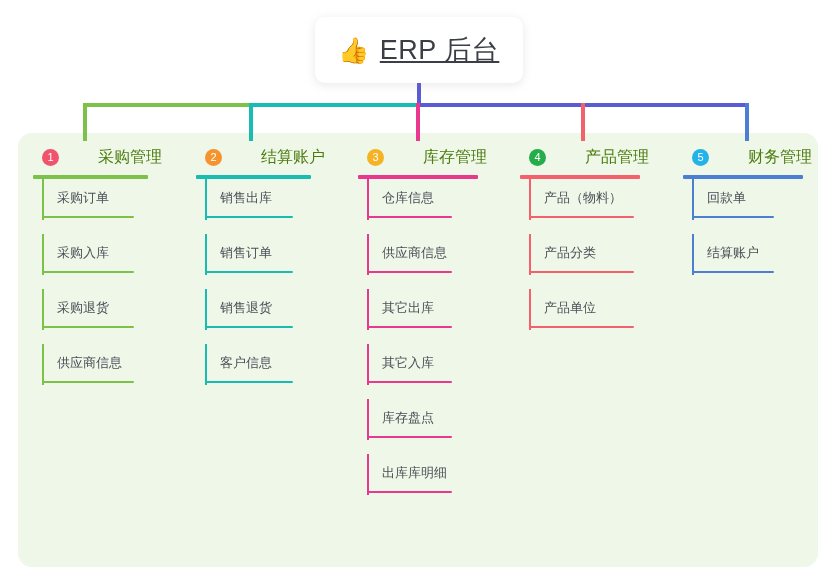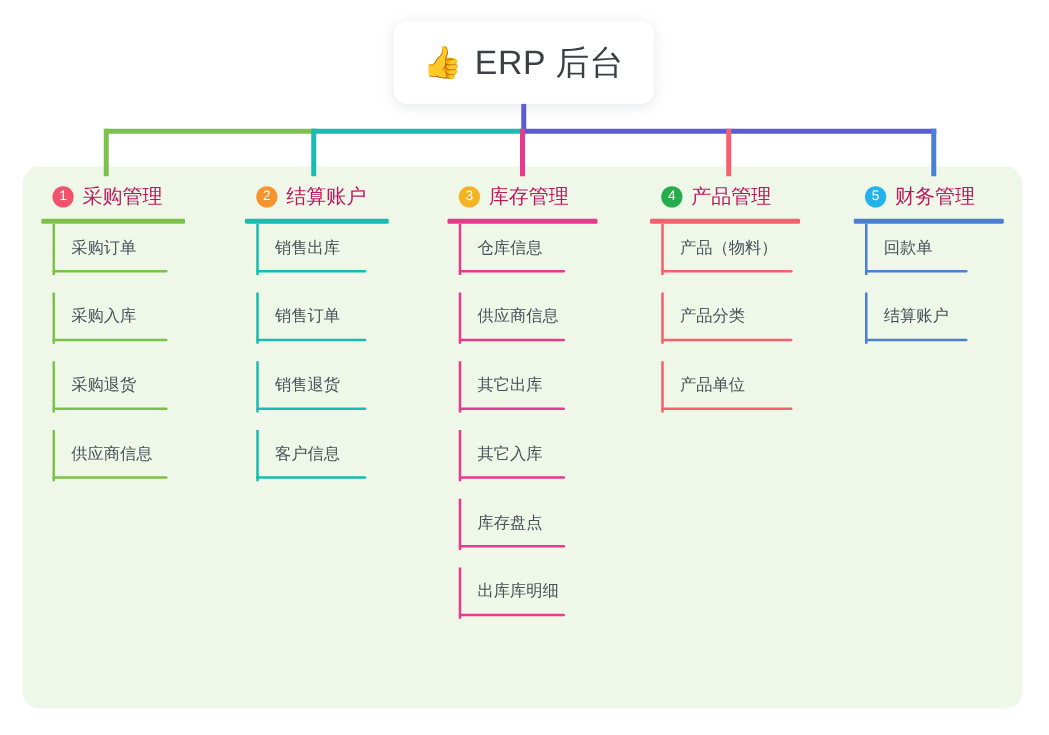--- a/index.html
+++ b/index.html
@@ -39,20 +39,21 @@
   .root-emoji {
     font-size: 25px;
     line-height: 1;
     display: inline-block;
   }
   .root-title {
     font-size: 27px;
     color: #3b3f45;
     letter-spacing: 0.5px;
     white-space: nowrap;
+    text-decoration: underline;
   }
 
   
   .panel {
     position: absolute;
     left: 18px;
     top: 133px;
     width: 800px;
     height: 434px;
     background: #eef7e8;
@@ -88,22 +89,23 @@
     border-radius: 50%;
     color: #ffffff;
     font-size: 11px;
     line-height: 17px;
     text-align: center;
     font-weight: normal;
     flex: none;
   }
   .col-title {
     font-size: 16px;
-    color: #be185d;
+    color: #4d7c0f;
     white-space: nowrap;
+    margin-left: 32px;
   }
   .head-rule {
     height: 4px;
     border-radius: 1px;
     margin-top: 7px;
   }
 
   .leaf {
     position: relative;
     height: 55px;

